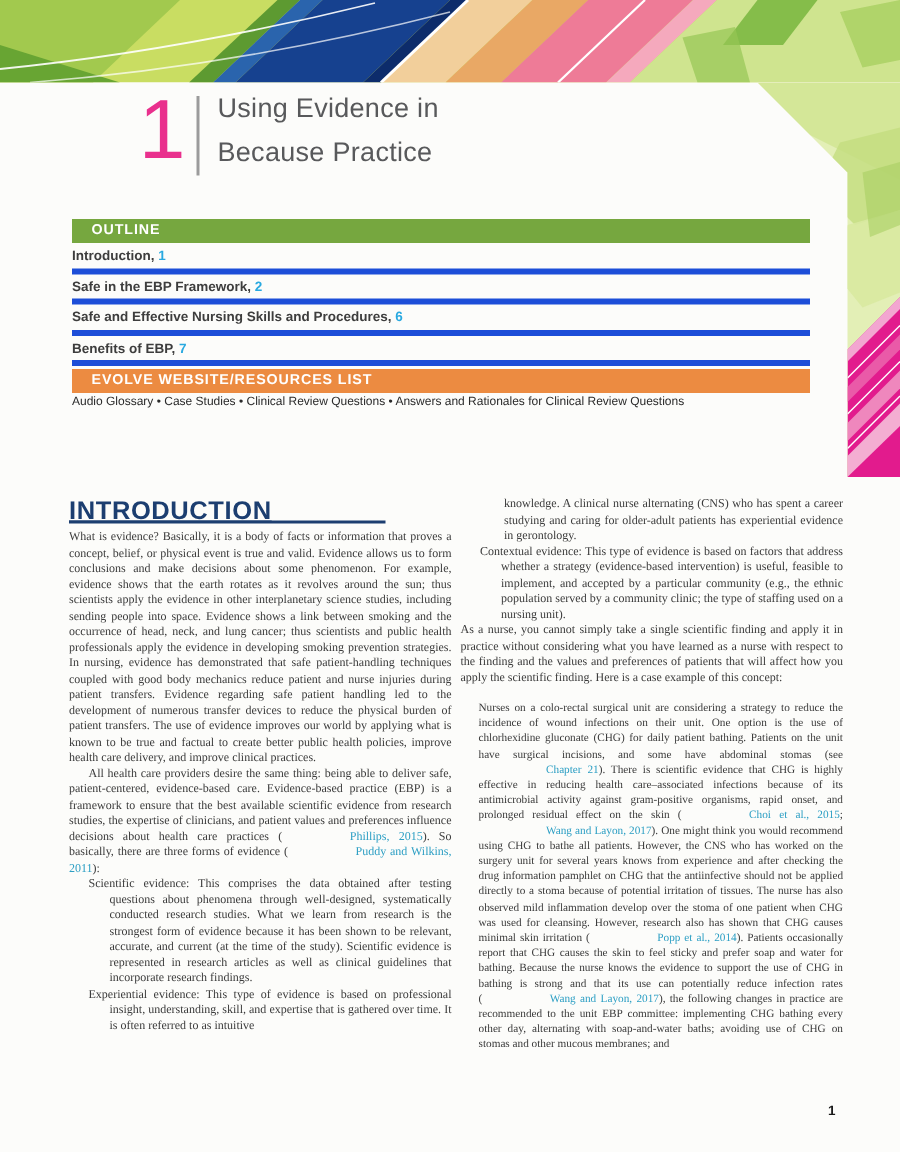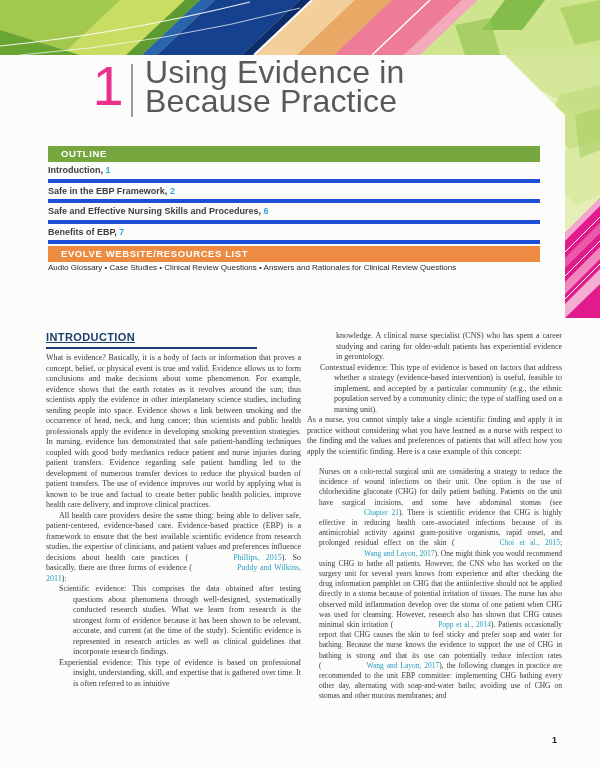--- a/index.html
+++ b/index.html
@@ -5,41 +5,41 @@
   html,body{margin:0;padding:0;}
   body{background:#e8e8e8;font-family:"Liberation Serif",serif;}
   #page{position:relative;width:600px;height:768px;margin:0 auto;background:#fcfcfa;overflow:hidden;}
   #decor{position:absolute;top:0;left:0;}
 
   
   .ch-num{position:absolute;left:82px;top:56px;width:52px;font-family:"Liberation Sans",sans-serif;
           font-weight:300;font-size:56px;line-height:60px;color:var(--chapter-pink);text-align:center;}
   .ch-divider{position:absolute;left:131px;top:64px;width:2px;height:53px;background:#9b9b9b;}
   .ch-title{position:absolute;left:145px;top:58px;font-family:"Liberation Sans",sans-serif;
-            font-weight:300;font-size:32px;line-height:29px;color:#58595b;letter-spacing:.2px;}
+            font-weight:300;font-size:18px;line-height:29px;color:#58595b;letter-spacing:.2px;}
 
   
   .bar{position:absolute;left:48px;width:492px;height:16px;font-family:"Liberation Sans",sans-serif;
        font-weight:bold;font-size:9.5px;line-height:16px;color:#fff;letter-spacing:.6px;}
   .bar span{padding-left:13px;margin-top:45px;}
   #outline-bar{top:146px;background:var(--outline-bar);}
   #evolve-bar{top:246px;background:var(--evolve-bar);}
   #outline-list{position:absolute;left:48px;top:162px;width:492px;}
   .o-row{height:16.5px;line-height:16.5px;border-bottom:4px solid #1d4ed8;
          font-family:"Liberation Sans",sans-serif;font-weight:bold;font-size:9px;color:#3d3d3d;}
   .o-row .num{color:var(--num-blue);}
 
   #evolve-url{position:absolute;left:48px;top:251px;font-family:"Liberation Sans",sans-serif;
               font-weight:bold;font-size:8.5px;color:var(--num-blue);cursor:pointer;}
   #evolve-resources{position:absolute;left:48px;top:263px;font-family:"Liberation Sans",sans-serif;
               font-size:8px;color:#2a2a2a;}
 
   
   #intro-heading{position:absolute;left:46px;top:331px;font-family:"Liberation Sans",sans-serif;
-                 font-weight:bold;font-size:11px;color:var(--heading-navy);letter-spacing:.4px;text-decoration:underline;}
+                 font-weight:bold;font-size:17px;color:var(--heading-navy);letter-spacing:.4px;text-decoration:underline;}
   #intro-rule{position:absolute;left:46px;top:347px;width:211px;height:2px;background:var(--heading-navy);}
   .col{position:absolute;width:255px;font-size:8px;line-height:10.5px;color:#3b3b3b;text-align:justify;}
   #col-left{left:46px;top:353px;}
   #col-right{left:307px;top:331px;}
   .col p{margin:0;}
   .ind{text-indent:13px;}
   .hang{padding-left:27px;text-indent:-14px;}
   .cont{padding-left:29px;}
   .case{margin-top:10px !important;padding-left:12px;font-size:7.5px;line-height:10.2px;}
   .cite{color:var(--link-blue);cursor:pointer;padding-left:45px;}
@@ -125,20 +125,20 @@
   <div id="intro-rule"></div>
 
   <div class="col" id="col-left">
     <p>What is evidence? Basically, it is a body of facts or information that proves a concept, belief, or physical event is true and valid. Evidence allows us to form conclusions and make decisions about some phenomenon. For example, evidence shows that the earth rotates as it revolves around the sun; thus scientists apply the evidence in other interplanetary science studies, including sending people into space. Evidence shows a link between smoking and the occurrence of head, neck, and lung cancer; thus scientists and public health professionals apply the evidence in developing smoking prevention strategies. In nursing, evidence has demonstrated that safe patient-handling techniques coupled with good body mechanics reduce patient and nurse injuries during patient transfers. Evidence regarding safe patient handling led to the development of numerous transfer devices to reduce the physical burden of patient transfers. The use of evidence improves our world by applying what is known to be true and factual to create better public health policies, improve health care delivery, and improve clinical practices.</p>
     <p class="ind"><span>All health care providers desire the same thing: being able to deliver safe, patient-centered, evidence-based care. Evidence-based practice (EBP) is a framework to ensure that the best available scientific evidence from research studies, the expertise of clinicians, and patient values and preferences influence decisions about health care practices (</span><span class="cite">Phillips, 2015</span><span>). So basically, there are three forms of evidence (</span><span class="cite">Puddy and Wilkins, 2011</span><span>):</span></p>
     <p class="hang">Scientific evidence: This comprises the data obtained after testing questions about phenomena through well-designed, systematically conducted research studies. What we learn from research is the strongest form of evidence because it has been shown to be relevant, accurate, and current (at the time of the study). Scientific evidence is represented in research articles as well as clinical guidelines that incorporate research findings.</p>
     <p class="hang">Experiential evidence: This type of evidence is based on professional insight, understanding, skill, and expertise that is gathered over time. It is often referred to as intuitive</p>
   </div>
 
   <div class="col" id="col-right">
-    <p class="cont">knowledge. A clinical nurse specialist (CNS) who has spent a career studying and caring for older-adult patients has experiential evidence in gerontology.</p>
+    <p class="cont">knowledge. A clinical nurse alternating (CNS) who has spent a career studying and caring for older-adult patients has experiential evidence in gerontology.</p>
     <p class="hang">Contextual evidence: This type of evidence is based on factors that address whether a strategy (evidence-based intervention) is useful, feasible to implement, and accepted by a particular community (e.g., the ethnic population served by a community clinic; the type of staffing used on a nursing unit).</p>
     <p>As a nurse, you cannot simply take a single scientific finding and apply it in practice without considering what you have learned as a nurse with respect to the finding and the values and preferences of patients that will affect how you apply the scientific finding. Here is a case example of this concept:</p>
     <p class="case"><span>Nurses on a colo-rectal surgical unit are considering a strategy to reduce the incidence of wound infections on their unit. One option is the use of chlorhexidine gluconate (CHG) for daily patient bathing. Patients on the unit have surgical incisions, and some have abdominal stomas (see </span><span class="cite">Chapter 21</span><span>). There is scientific evidence that CHG is highly effective in reducing health care–associated infections because of its antimicrobial activity against gram-positive organisms, rapid onset, and prolonged residual effect on the skin (</span><span class="cite">Choi et al., 2015</span><span>; </span><span class="cite">Wang and Layon, 2017</span><span>). One might think you would recommend using CHG to bathe all patients. However, the CNS who has worked on the surgery unit for several years knows from experience and after checking the drug information pamphlet on CHG that the antiinfective should not be applied directly to a stoma because of potential irritation of tissues. The nurse has also observed mild inflammation develop over the stoma of one patient when CHG was used for cleansing. However, research also has shown that CHG causes minimal skin irritation (</span><span class="cite">Popp et al., 2014</span><span>). Patients occasionally report that CHG causes the skin to feel sticky and prefer soap and water for bathing. Because the nurse knows the evidence to support the use of CHG in bathing is strong and that its use can potentially reduce infection rates (</span><span class="cite">Wang and Layon, 2017</span><span>), the following changes in practice are recommended to the unit EBP committee: implementing CHG bathing every other day, alternating with soap-and-water baths; avoiding use of CHG on stomas and other mucous membranes; and</span></p>
   </div>
 
   <div id="page-number">1</div>
 </div>
 
 </body></html>

